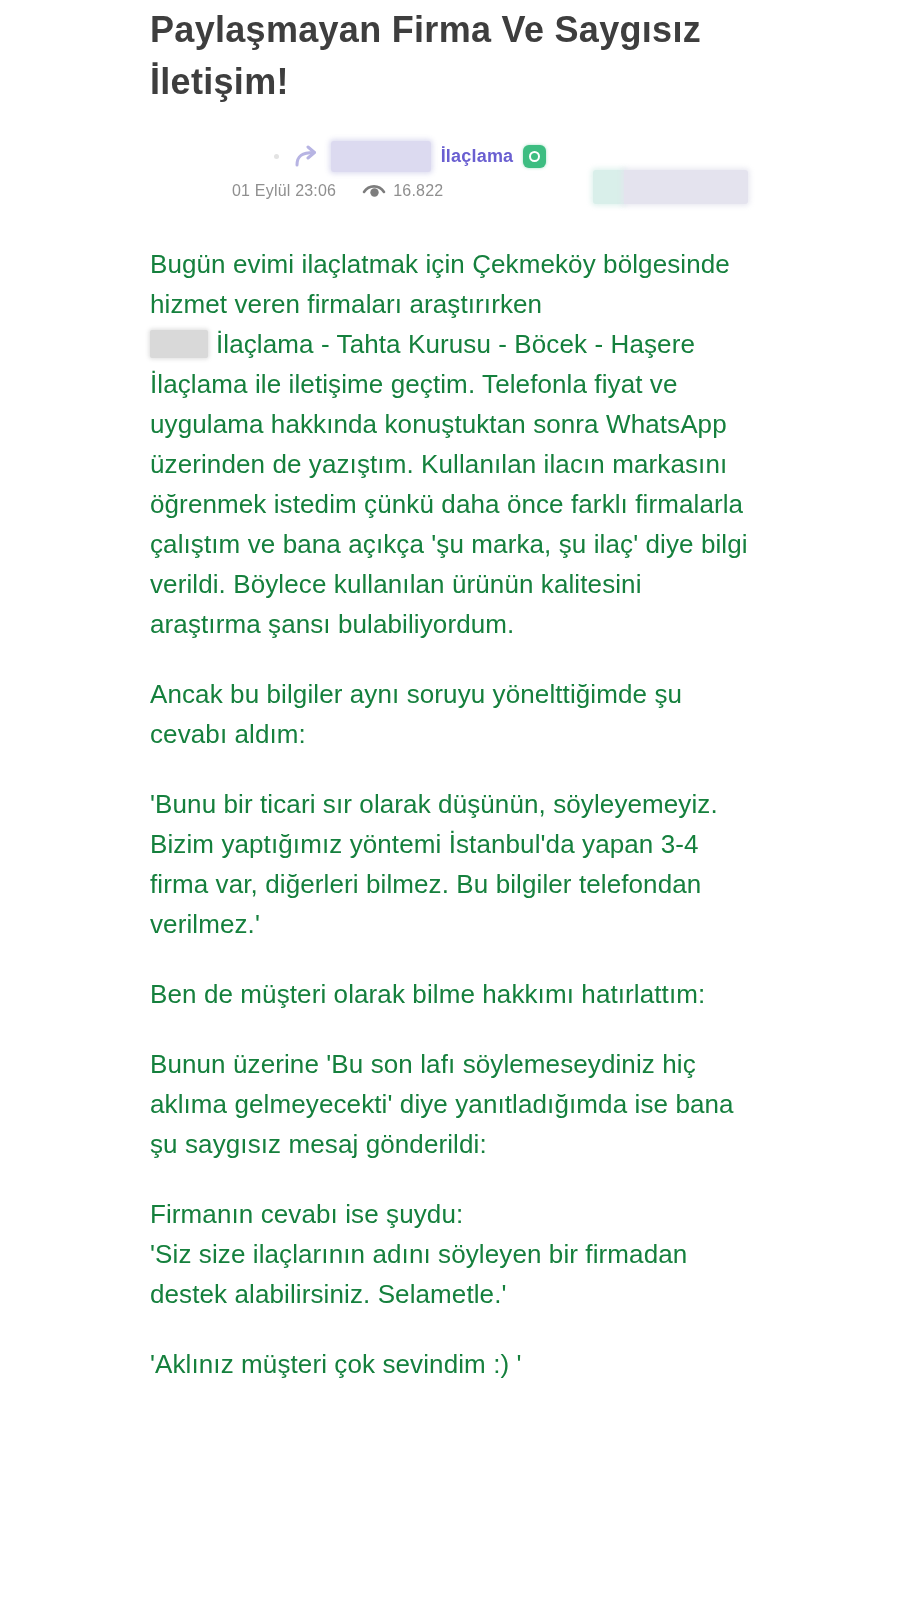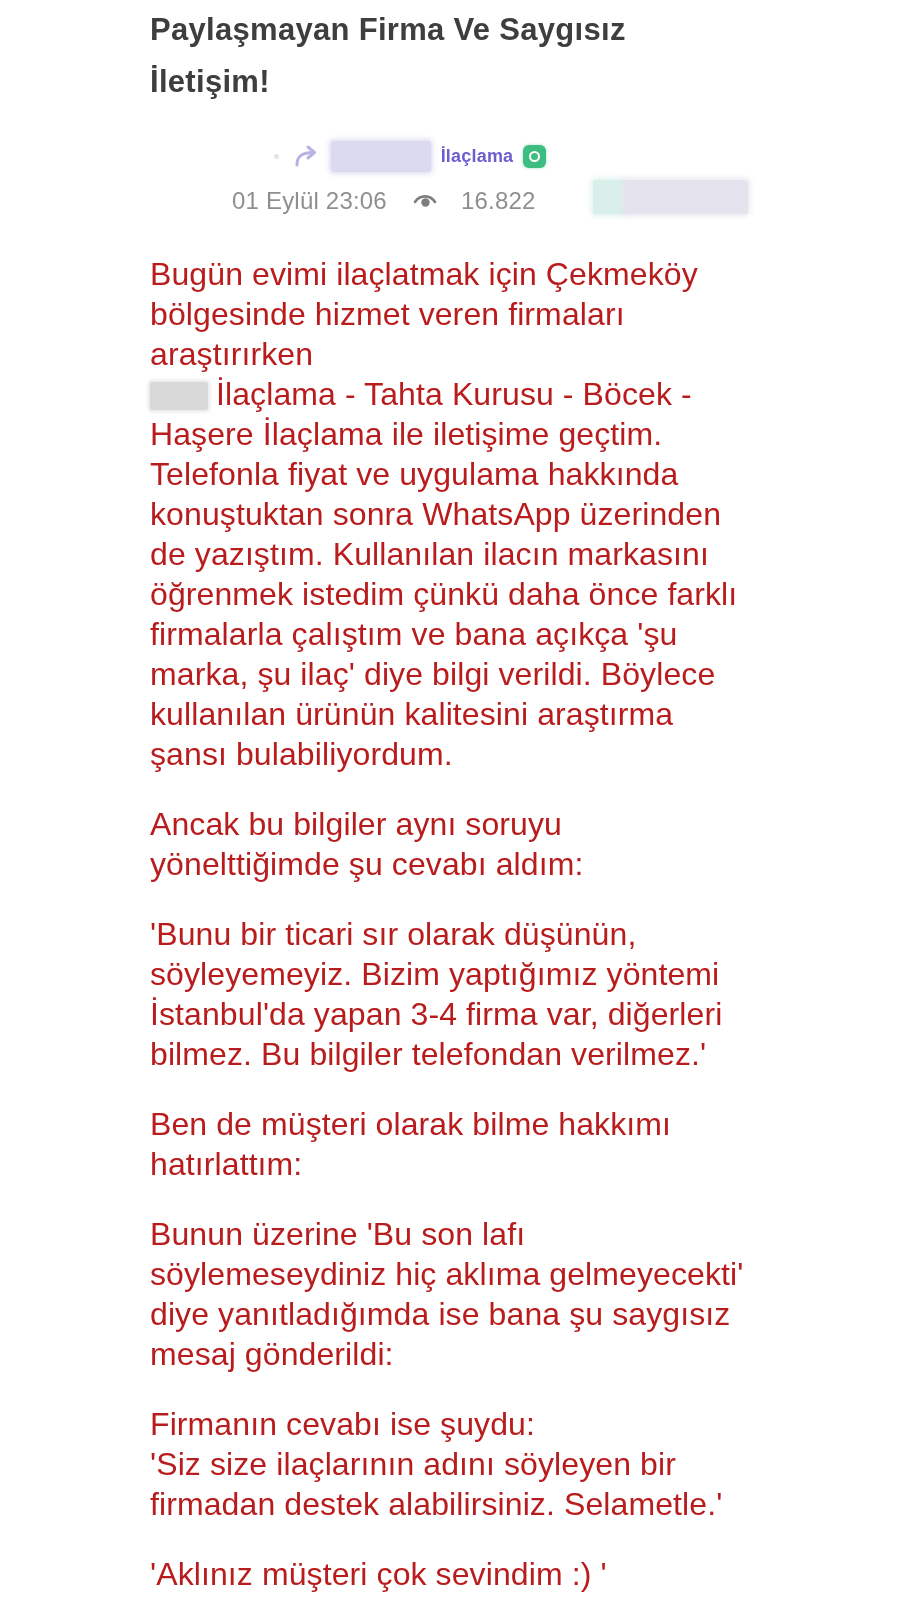--- a/index.html
+++ b/index.html
@@ -9,21 +9,21 @@
     background:#ffffff;
     font-family:"Liberation Sans", sans-serif;
     overflow:hidden;
   }
   .content{
     position:absolute;
     left:150px;top:4px;
     width:600px;
   }
   .title{
-    font-size:31px;
+    font-size:36px;
     font-weight:700;
     color:#3e3e3e;
     line-height:52px;
     letter-spacing:0.3px;
     margin:0;
   }
   
   .meta{margin-top:30px;position:relative;}
   .meta-row1{
     display:flex;
@@ -54,31 +54,31 @@
     background:#3dbd81;
     display:flex;align-items:center;justify-content:center;
     box-shadow:0 0 3px rgba(61,189,129,0.5);
   }
   .verify-ring{
     width:11px;height:11px;border-radius:50%;
     border:2px solid #ffffff;
     box-sizing:border-box;
   }
   .meta-row2{
-    margin-top:10px;
+    margin-top:0;
     height:34px;
     display:flex;
     align-items:center;
     position:relative;
     padding-left:82px;
     color:#8f8f8f;
-    font-size:24px;
+    font-size:16px;
     letter-spacing:0.2px;
   }
-  .views-group{display:flex;align-items:center;gap:24px;margin-left:26px;}
+  .views-group{display:flex;align-items:center;gap:7px;margin-left:26px;}
   .blur-chip{
     position:absolute;
     right:2px;top:-4px;
     display:flex;
     height:34px;
   }
   .blur-chip-mint{
     width:31px;height:34px;
     background:#d9efea;
     border-radius:3px 0 0 3px;
@@ -86,23 +86,23 @@
   }
   .blur-chip-lav{
     width:124px;height:34px;
     background:#e4e3ee;
     border-radius:0 3px 3px 0;
     box-shadow:0 0 5px 2px rgba(228,227,238,0.8);
   }
   
   .body-text{margin-top:36px;}
   .body-text p{
-    font-size:32px;
+    font-size:26px;
     line-height:40px;
-    color:#b91c1c;
+    color:#15803d;
     letter-spacing:0.1px;
     margin:0 0 30px 0;
     white-space:pre-line;
   }
   .blur-inline{
     display:inline-block;
     width:58px;height:28px;
     background:#d9d9d9;
     border-radius:2px;
     vertical-align:-5px;

